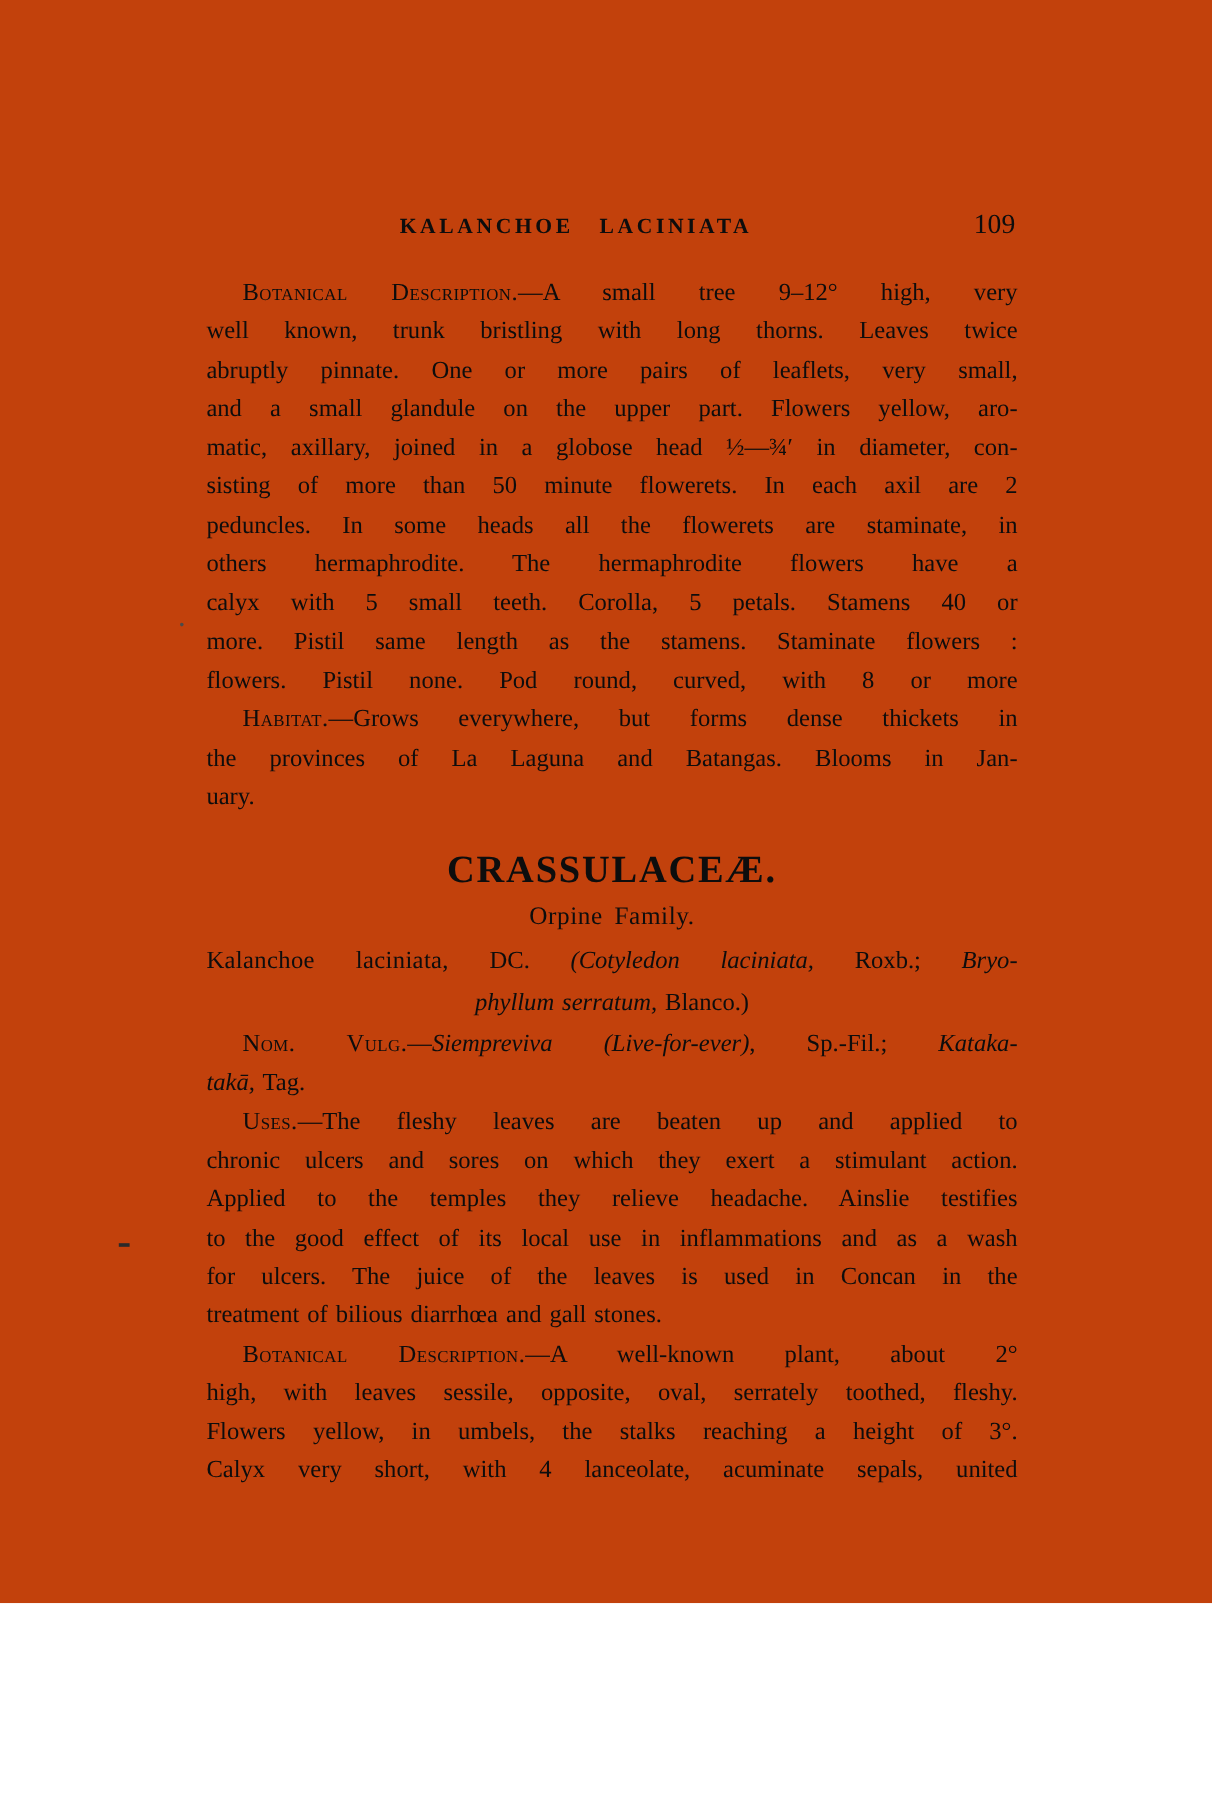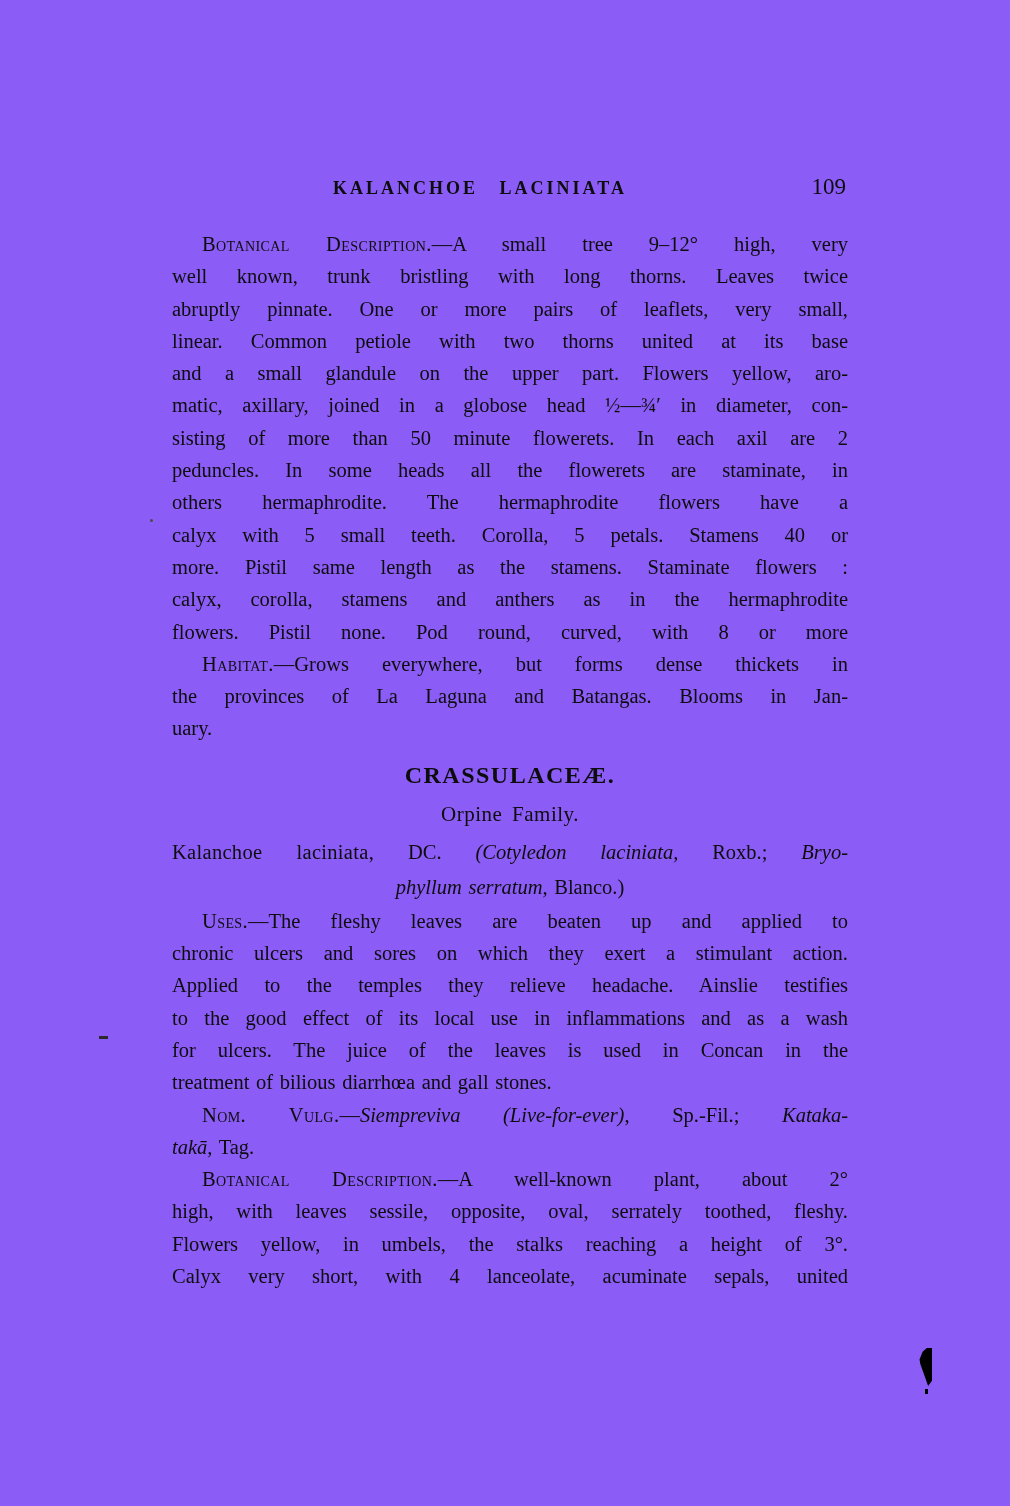--- a/index.html
+++ b/index.html
@@ -1,20 +1,20 @@
 <!DOCTYPE html>
 <html><head>
 <meta charset="utf-8">
 <style>
   html, body { margin: 0; padding: 0; background: #ffffff; }
   .page {
     position: relative;
     width: 1010px;
-    height: 1506px;
-    background: #8b5cf6;
+    height: 1336px;
+    background: #c2410c;
     overflow: hidden;
     font-family: "Liberation Serif", "DejaVu Serif", serif;
     color: #0d0d0d;
   }
   .text-col {
     position: absolute;
     left: 172px;
     top: 178px;
     width: 676px;
   }
@@ -48,23 +48,23 @@
     white-space: normal;
   }
   .line.last { text-align-last: left; }
   .line.center { text-align: left; text-align-last: center; }
   .line.indent { text-indent: 30px; }
   .r-n { }
   .r-i { font-style: italic; }
   .r-b { font-weight: normal; letter-spacing: 0.3px; }
   .r-sc { font-variant: small-caps; letter-spacing: 0.4px; }
   .heading {
-    margin: 16px 0 0 0;
+    margin: 30px 0 0 0;
     text-align: center;
-    font-size: 24px;
+    font-size: 32px;
     line-height: 28px;
     font-weight: bold;
     letter-spacing: 1.5px;
   }
   .subheading {
     margin: 12px 0 8px 0;
     text-align: center;
     font-size: 21px;
     line-height: 26px;
     font-weight: normal;
@@ -107,53 +107,51 @@
   <div class="text-col">
     <div class="running-header">
       <div class="running-title">KALANCHOE LACINIATA</div>
       <div class="page-number">109</div>
     </div>
     <div>
         <div class="para">
           <div class="line indent"><span class="r-sc">Botanical Description.</span><span class="r-n">—A small tree 9–12° high, very</span></div>
           <div class="line"><span class="r-n">well known, trunk bristling with long thorns. Leaves twice</span></div>
           <div class="line"><span class="r-n">abruptly pinnate. One or more pairs of leaflets, very small,</span></div>
-          <div class="line"><span class="r-n">linear. Common petiole with two thorns united at its base</span></div>
           <div class="line"><span class="r-n">and a small glandule on the upper part. Flowers yellow, aro-</span></div>
           <div class="line"><span class="r-n">matic, axillary, joined in a globose head ½—¾′ in diameter, con-</span></div>
           <div class="line"><span class="r-n">sisting of more than 50 minute flowerets. In each axil are 2</span></div>
           <div class="line"><span class="r-n">peduncles. In some heads all the flowerets are staminate, in</span></div>
           <div class="line"><span class="r-n">others hermaphrodite. The hermaphrodite flowers have a</span></div>
           <div class="line"><span class="r-n">calyx with 5 small teeth. Corolla, 5 petals. Stamens 40 or</span></div>
           <div class="line"><span class="r-n">more. Pistil same length as the stamens. Staminate flowers :</span></div>
-          <div class="line"><span class="r-n">calyx, corolla, stamens and anthers as in the hermaphrodite</span></div>
           <div class="line"><span class="r-n">flowers. Pistil none. Pod round, curved, with 8 or more</span></div>
         </div>
         <div class="para">
           <div class="line indent"><span class="r-sc">Habitat.</span><span class="r-n">—Grows everywhere, but forms dense thickets in</span></div>
           <div class="line"><span class="r-n">the provinces of La Laguna and Batangas. Blooms in Jan-</span></div>
           <div class="line last"><span class="r-n">uary.</span></div>
         </div>
         <div class="heading">CRASSULACEÆ.</div>
         <div class="subheading">Orpine Family.</div>
         <div class="para species">
           <div class="line"><span class="r-b">Kalanchoe laciniata,</span><span class="r-n"> DC. </span><span class="r-i">(Cotyledon laciniata,</span><span class="r-n"> Roxb.; </span><span class="r-i">Bryo-</span></div>
           <div class="line last center"><span class="r-i">phyllum serratum,</span><span class="r-n"> Blanco.)</span></div>
         </div>
         <div class="para">
+          <div class="line indent"><span class="r-sc">Nom. Vulg.</span><span class="r-n">—</span><span class="r-i">Siempreviva (Live-for-ever)</span><span class="r-n">, Sp.-Fil.; </span><span class="r-i">Kataka-</span></div>
+          <div class="line last"><span class="r-i">takā,</span><span class="r-n"> Tag.</span></div>
+        </div>
+        <div class="para">
           <div class="line indent"><span class="r-sc">Uses.</span><span class="r-n">—The fleshy leaves are beaten up and applied to</span></div>
           <div class="line"><span class="r-n">chronic ulcers and sores on which they exert a stimulant action.</span></div>
           <div class="line"><span class="r-n">Applied to the temples they relieve headache. Ainslie testifies</span></div>
           <div class="line"><span class="r-n">to the good effect of its local use in inflammations and as a wash</span></div>
           <div class="line"><span class="r-n">for ulcers. The juice of the leaves is used in Concan in the</span></div>
           <div class="line last"><span class="r-n">treatment of bilious diarrhœa and gall stones.</span></div>
-        </div>
-        <div class="para">
-          <div class="line indent"><span class="r-sc">Nom. Vulg.</span><span class="r-n">—</span><span class="r-i">Siempreviva (Live-for-ever)</span><span class="r-n">, Sp.-Fil.; </span><span class="r-i">Kataka-</span></div>
-          <div class="line last"><span class="r-i">takā,</span><span class="r-n"> Tag.</span></div>
         </div>
         <div class="para">
           <div class="line indent"><span class="r-sc">Botanical Description.</span><span class="r-n">—A well-known plant, about 2°</span></div>
           <div class="line"><span class="r-n">high, with leaves sessile, opposite, oval, serrately toothed, fleshy.</span></div>
           <div class="line"><span class="r-n">Flowers yellow, in umbels, the stalks reaching a height of 3°.</span></div>
           <div class="line"><span class="r-n">Calyx very short, with 4 lanceolate, acuminate sepals, united</span></div>
         </div>
       </div>
   </div>
   <div class="ink-blot"></div>

